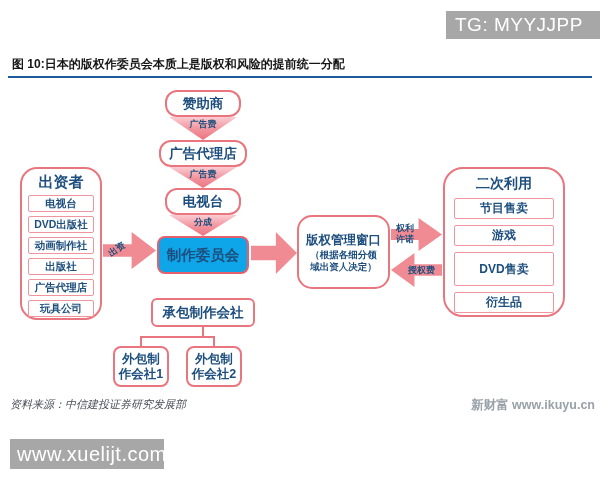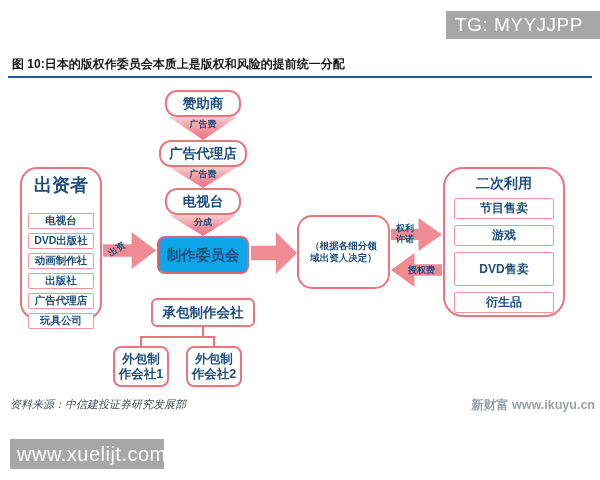--- a/index.html
+++ b/index.html
@@ -70,21 +70,21 @@
 <body>
 
 <div id="canvas">
 
   <div class="abs gray-badge" style="left:446px;top:11px;width:154px;height:28px;font-size:19px;">TG: MYYJJPP</div>
 
   <div class="abs fig-title" style="left:12px;top:56px;">图 10:日本的版权作委员会本质上是版权和风险的提前统一分配</div>
   <div class="abs title-rule" style="left:8px;top:76px;width:584px;"></div>
 
   <div class="abs round-group" style="left:20px;top:167px;width:82px;height:153px;padding-top:4px;">
-    <div class="group-title" style="font-size:18px;margin-bottom:16px;">出资者</div>
+    <div class="group-title" style="font-size:15px;margin-bottom:3px;">出资者</div>
     <div class="thin-item" style="width:66px;height:17px;font-size:10.5px;margin-bottom:4px;">电视台</div>
     <div class="thin-item" style="width:66px;height:17px;font-size:10.5px;margin-bottom:4px;">DVD出版社</div>
     <div class="thin-item" style="width:66px;height:17px;font-size:10.5px;margin-bottom:4px;">动画制作社</div>
     <div class="thin-item" style="width:66px;height:17px;font-size:10.5px;margin-bottom:4px;">出版社</div>
     <div class="thin-item" style="width:66px;height:17px;font-size:10.5px;margin-bottom:4px;">广告代理店</div>
     <div class="thin-item" style="width:66px;height:17px;font-size:10.5px;">玩具公司</div>
   </div>
 
   <div class="abs r-arrow" style="left:103px;top:232px;width:53px;height:37px;"></div>
   <div class="abs flow-lbl" style="left:108px;top:244px;transform:rotate(-35deg);font-size:9px;">出资</div>
@@ -122,20 +122,21 @@
     <span>作会社1</span>
   </div>
   <div class="abs pbox" style="left:186px;top:346px;width:56px;height:41px;font-size:12.5px;border-radius:8px;flex-direction:column;line-height:1.2;">
     <span>外包制</span>
     <span>作会社2</span>
   </div>
 
   <div class="abs r-arrow" style="left:251px;top:232px;width:46px;height:42px;"></div>
 
   <div class="abs window-box" style="left:297px;top:215px;width:93px;height:74px;">
+    <div class="w-title">版权管理窗口</div>
     <div class="w-note">（根据各细分领</div>
     <div class="w-note">域出资人决定）</div>
   </div>
 
   <div class="abs r-arrow" style="left:391px;top:218px;width:51px;height:33px;"></div>
   <div class="abs flow-lbl" style="left:394px;top:223px;width:22px;">
     <div>权利</div>
     <div>许诺</div>
   </div>
 

